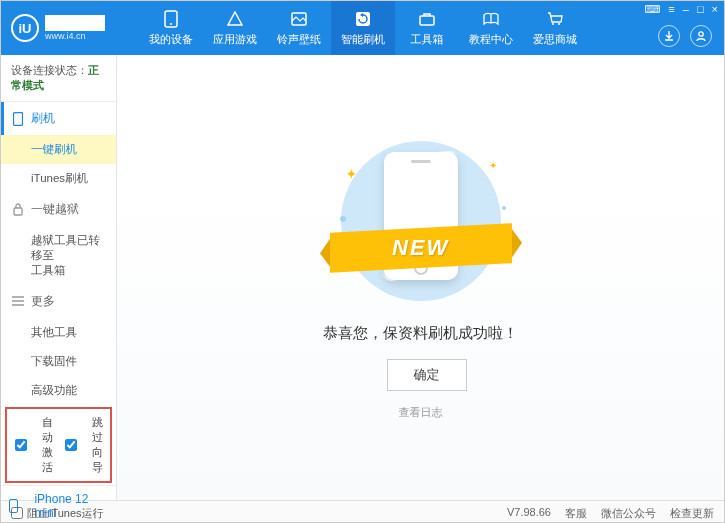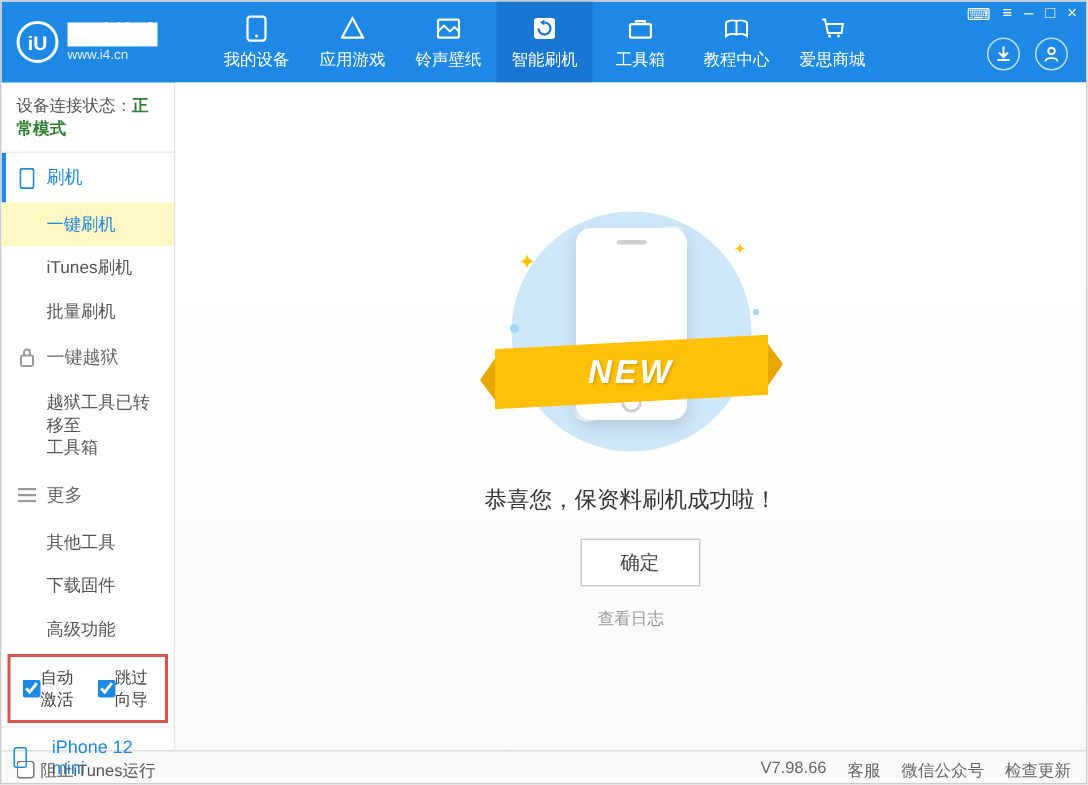--- a/index.html
+++ b/index.html
@@ -30,21 +30,21 @@
 .side-section-title { display: flex; align-items: center; gap: 6px; padding: 8px 10px; color: #666; font-size: 12px; cursor: pointer; }
 .side-section-title.blue { color: #1e88e5; border-left: 3px solid #1e88e5; padding-left: 7px; }
 .side-section-title .ico { width: 14px; height: 14px; display: flex; align-items: center; justify-content: center; color: #999; }
 .side-section-title.blue .ico { color: #1e88e5; }
 
 .side-item { padding: 7px 10px 7px 30px; font-size: 11.5px; color: #555; cursor: pointer; }
 .side-item.active { background: #fef9c3; color: #1e88e5; }
 .side-item.multi { line-height: 1.3; }
 
 .checkbox-row { display: flex; gap: 12px; padding: 6px 8px; border: 2px solid #d9534f; margin: 2px 4px; }
-.checkbox-row label { display: flex; align-items: center; gap: 0; font-size: 11px; color: #444; cursor: pointer; }
+.checkbox-row label { display: flex; align-items: center; gap: 15px; font-size: 11px; color: #444; cursor: pointer; }
 .checkbox-row input { accent-color: #1e88e5; width: 12px; height: 12px; }
 
 .device-section { padding: 6px 8px; border-top: 1px solid #eee; }
 .device-section .dev-name { color: #1e88e5; font-size: 12px; display: flex; align-items: center; gap: 16px; }
 .device-section .dev-name .phone-ico { width: 10px; height: 14px; border: 1.5px solid #1e88e5; border-radius: 2px; position: relative; }
 .device-section .storage { display: inline-block; border: 1px solid #ccc; border-radius: 2px; padding: 0 4px; font-size: 10px; color: #666; margin-top: 3px; }
 
 .main { flex: 1; display: flex; flex-direction: column; align-items: center; justify-content: center; background: linear-gradient(to bottom, #ffffff 30%, #f8fafc 100%); position: relative; }
 .illus { width: 170px; height: 170px; position: relative; margin-bottom: 18px; }
 .illus .circle-bg { position: absolute; width: 160px; height: 160px; border-radius: 50%; background: #cfe8f9; left: 5px; top: 5px; }
@@ -176,21 +176,20 @@
     <div class="side-section-title blue">
       <span class="ico">
           <svg width="10" height="14" viewBox="0 0 10 14">
             <rect x="0.5" y="0.5" width="9" height="13" rx="1.5" fill="none" stroke="currentColor" stroke-width="1.3"></rect>
           </svg>
         </span>
       <span>刷机</span>
     </div>
     <div class="side-item active">一键刷机</div>
     <div class="side-item">iTunes刷机</div>
-    <div class="side-item">批量刷机</div>
 
     <div class="side-section-title">
       <span class="ico">
           <svg width="12" height="13" viewBox="0 0 12 13">
             <rect x="2" y="5" width="8" height="7" rx="1" fill="none" stroke="currentColor" stroke-width="1.3"></rect>
             <path d="M4 5 V3 A2 2 0 0 1 8 3 V5" fill="none" stroke="currentColor" stroke-width="1.3"></path>
           </svg>
         </span>
       <span>一键越狱</span>
     </div>

